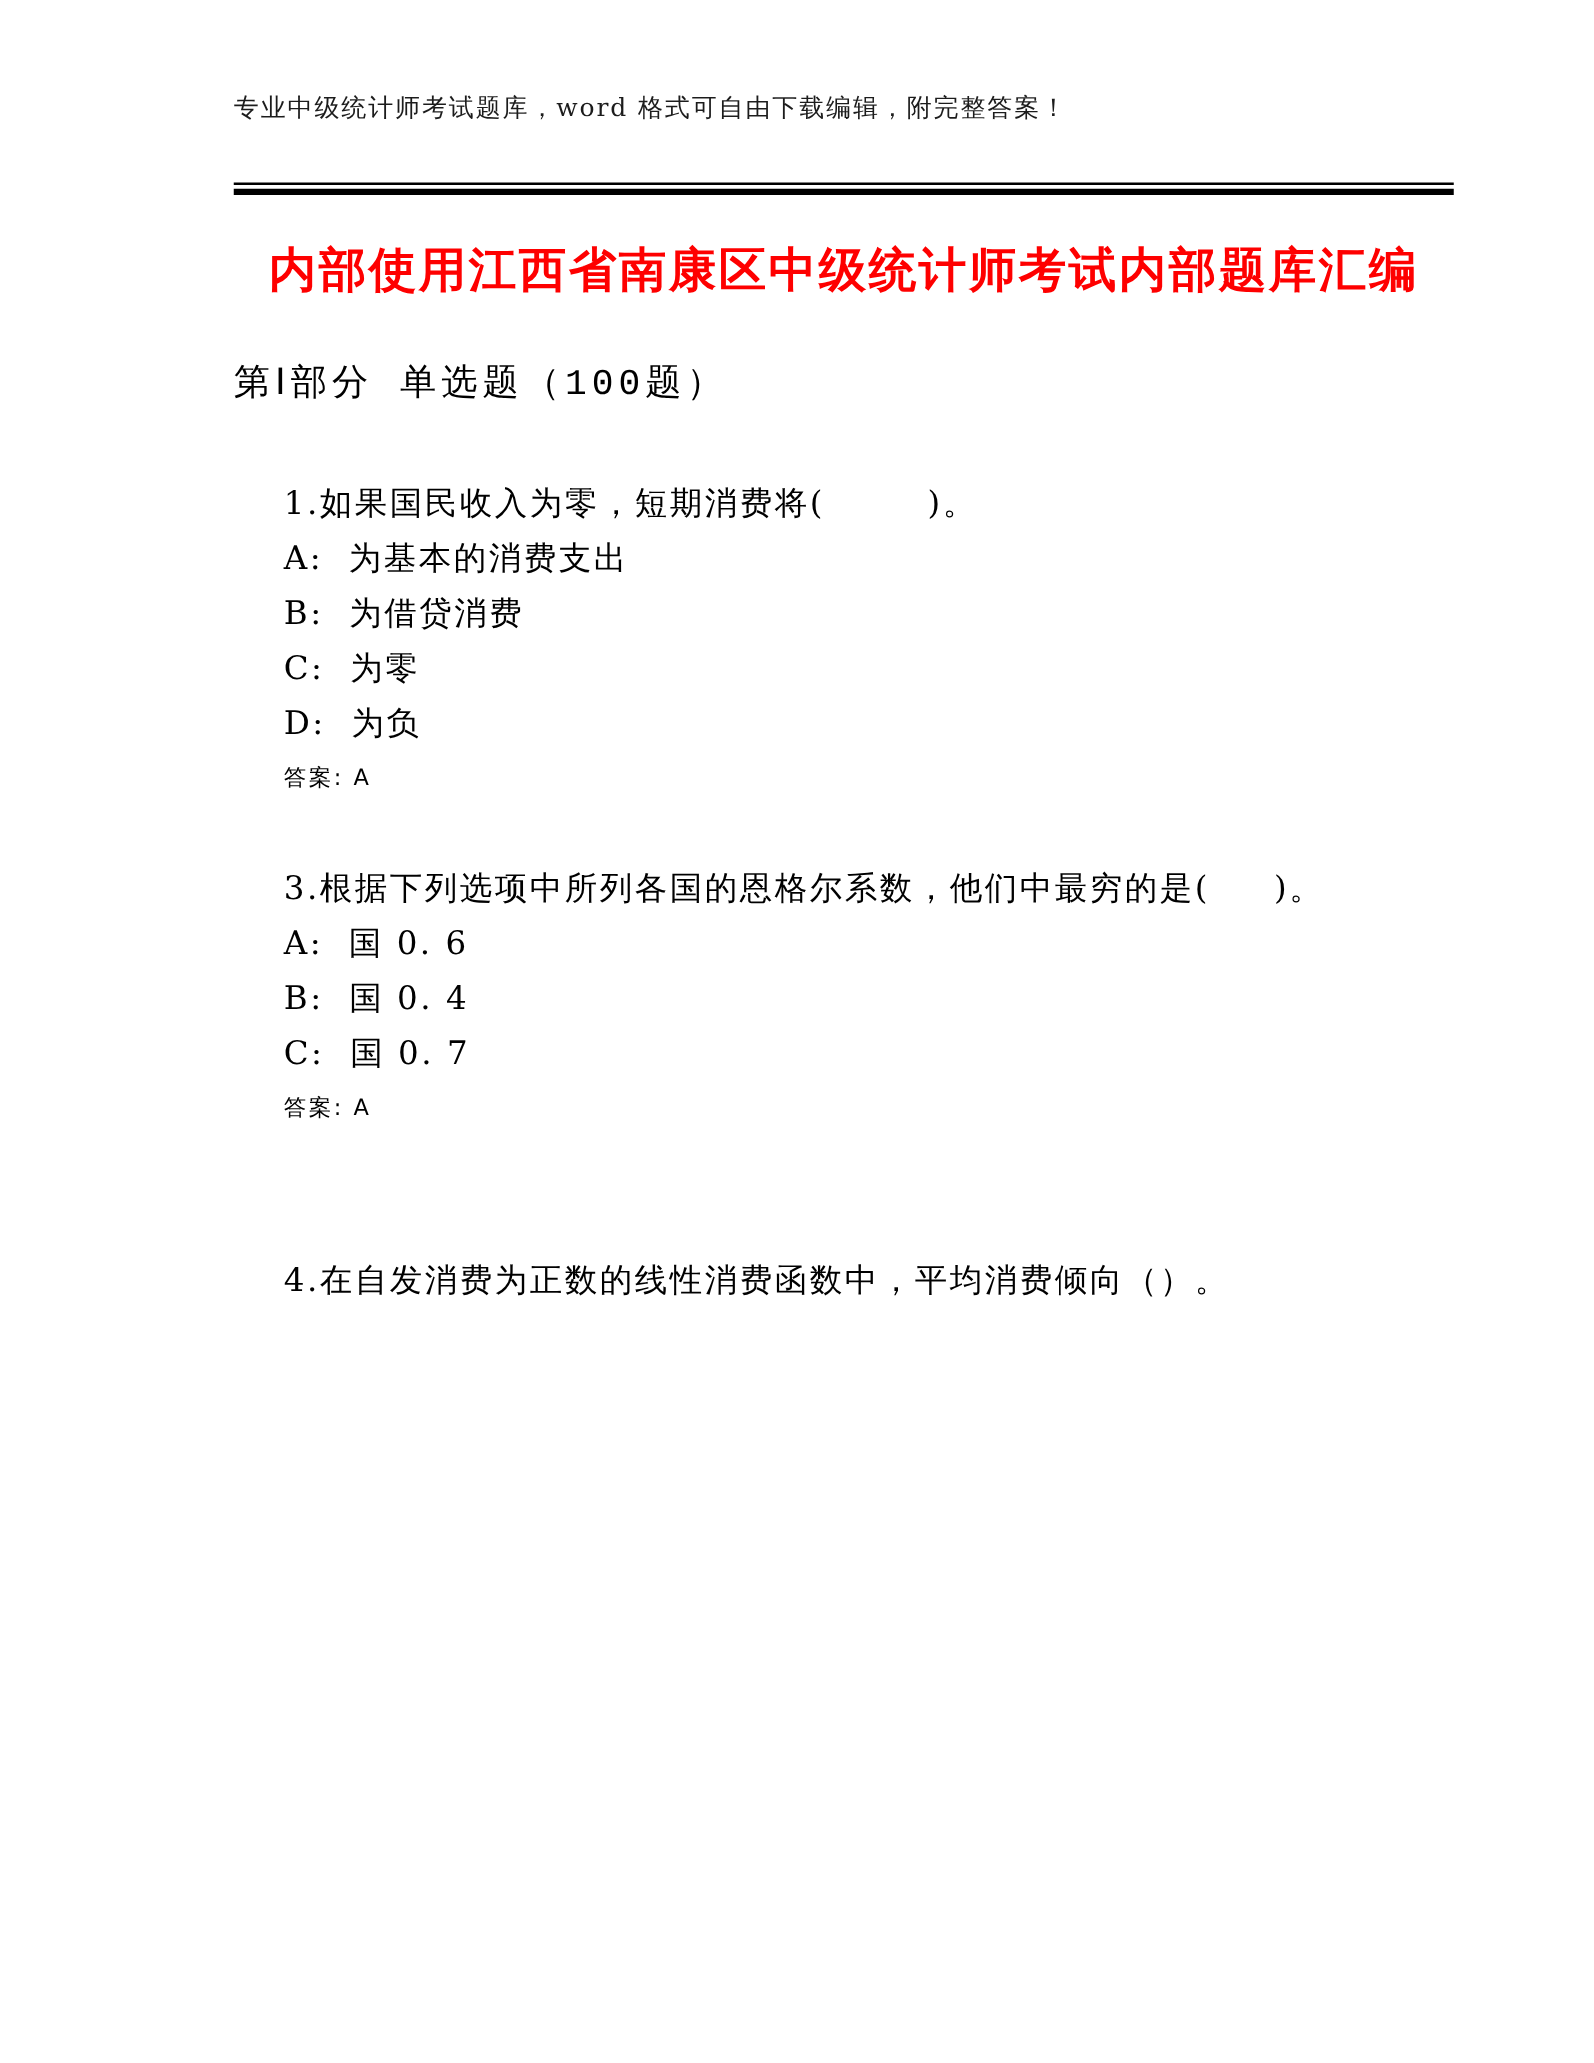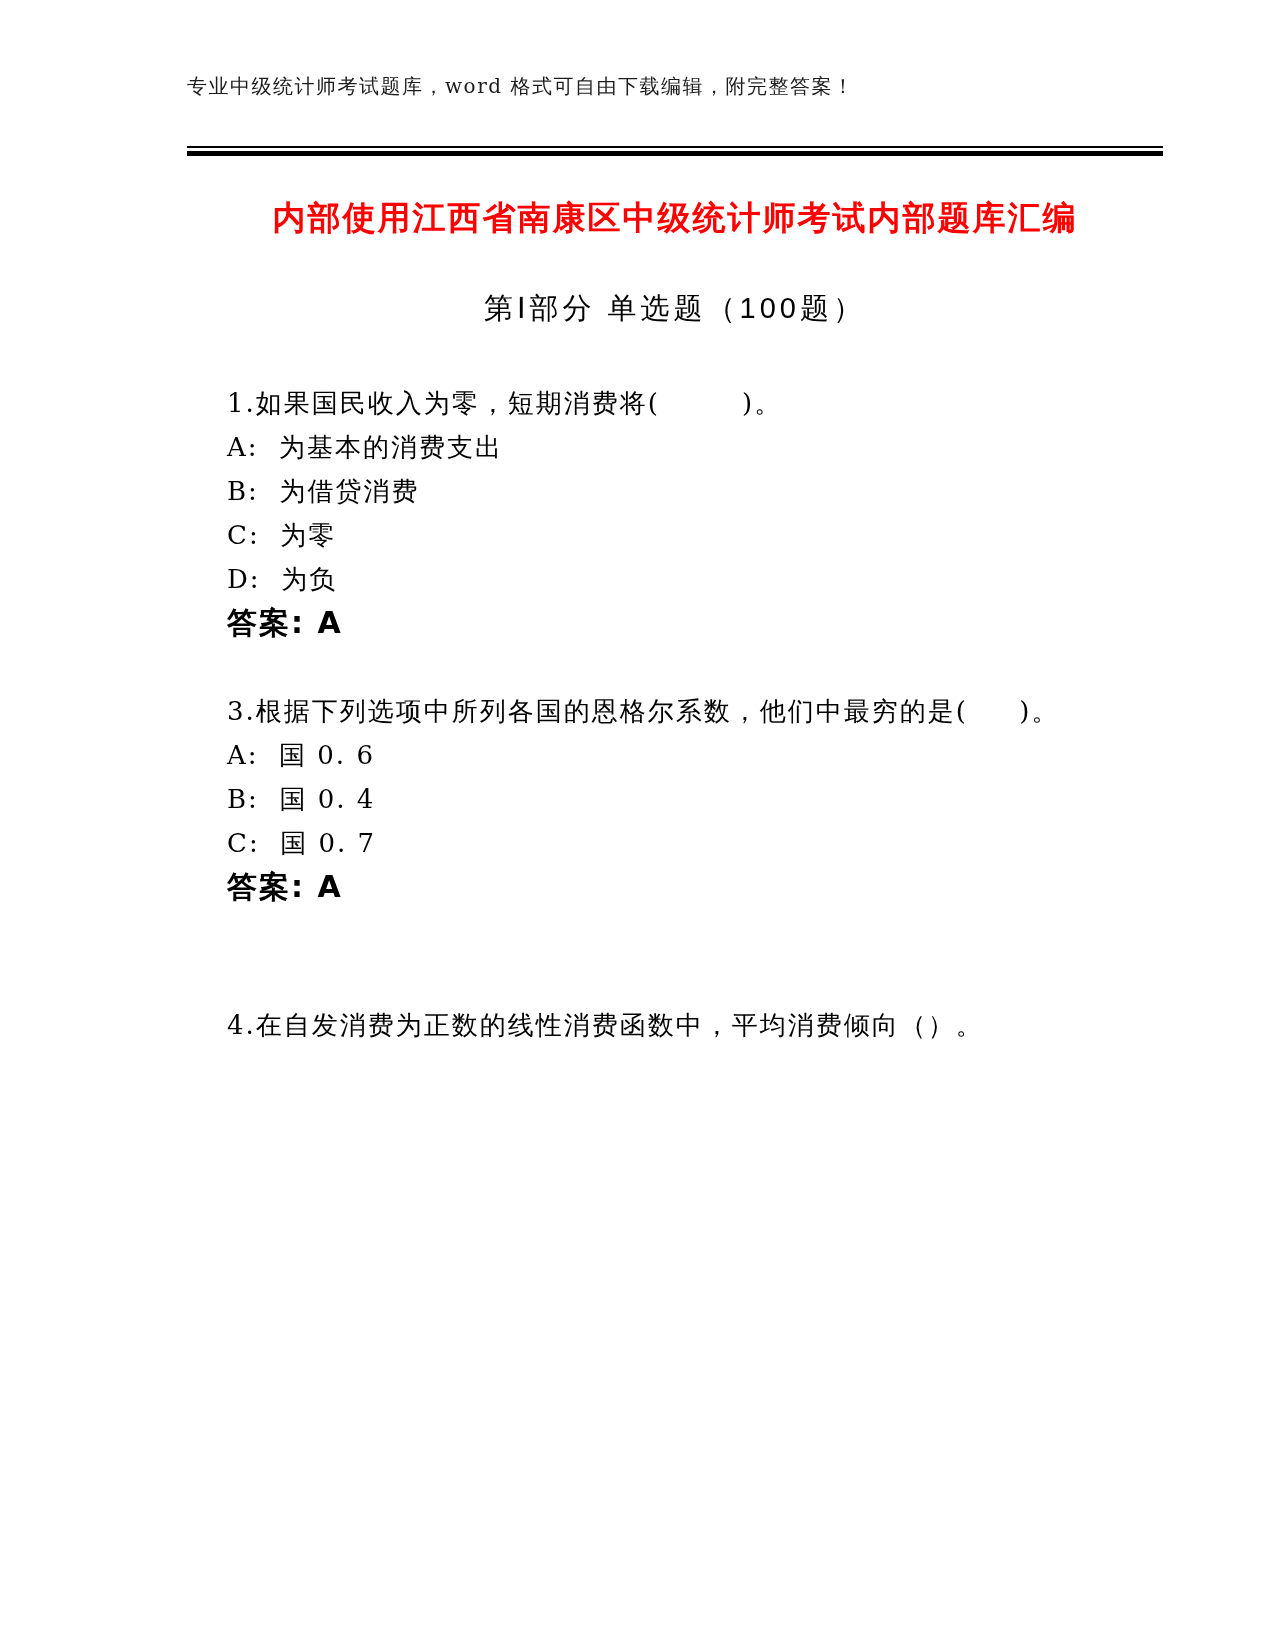--- a/index.html
+++ b/index.html
@@ -32,28 +32,28 @@
     margin-top: 46px;
     height: 3px;
     border-top: 2px solid #000000;
     border-bottom: 5px solid #000000;
   }
   .doc-title {
     margin-top: 33px;
     text-align: center;
     font-family: Liberation Sans, sans-serif;
     font-weight: bold;
-    font-size: 33px;
+    font-size: 38px;
     line-height: 57px;
     letter-spacing: 2px;
   }
   .section-heading {
     margin-top: 40px;
-    text-align: center;
-    font-family: Liberation Sans, sans-serif;
+    text-align: left;
+    font-family: Liberation Mono, monospace;
     font-weight: normal;
     font-size: 29px;
     line-height: 44px;
     letter-spacing: 4px;
   }
   .questions {
     margin-top: 51px;
     margin-left: 40px;
   }
   .question-block + .question-block {
@@ -66,25 +66,25 @@
     margin: 0;
     max-width: 880px;
     font-size: 26px;
     line-height: 44px;
     letter-spacing: 2px;
     white-space: pre-wrap;
     font-weight: normal;
   }
   .answer-line {
     margin: 0;
-    font-size: 30px;
+    font-size: 18px;
     line-height: 44px;
     letter-spacing: 2px;
     font-family: "DejaVu Sans", sans-serif;
-    font-weight: bold;
+    font-weight: normal;
     white-space: pre-wrap;
   }
 </style>
 </head>
 <body>
 
 <div class="page">
   <div class="content">
 
     <div class="promo">专业中级统计师考试题库，word 格式可自由下载编辑，附完整答案！</div>

